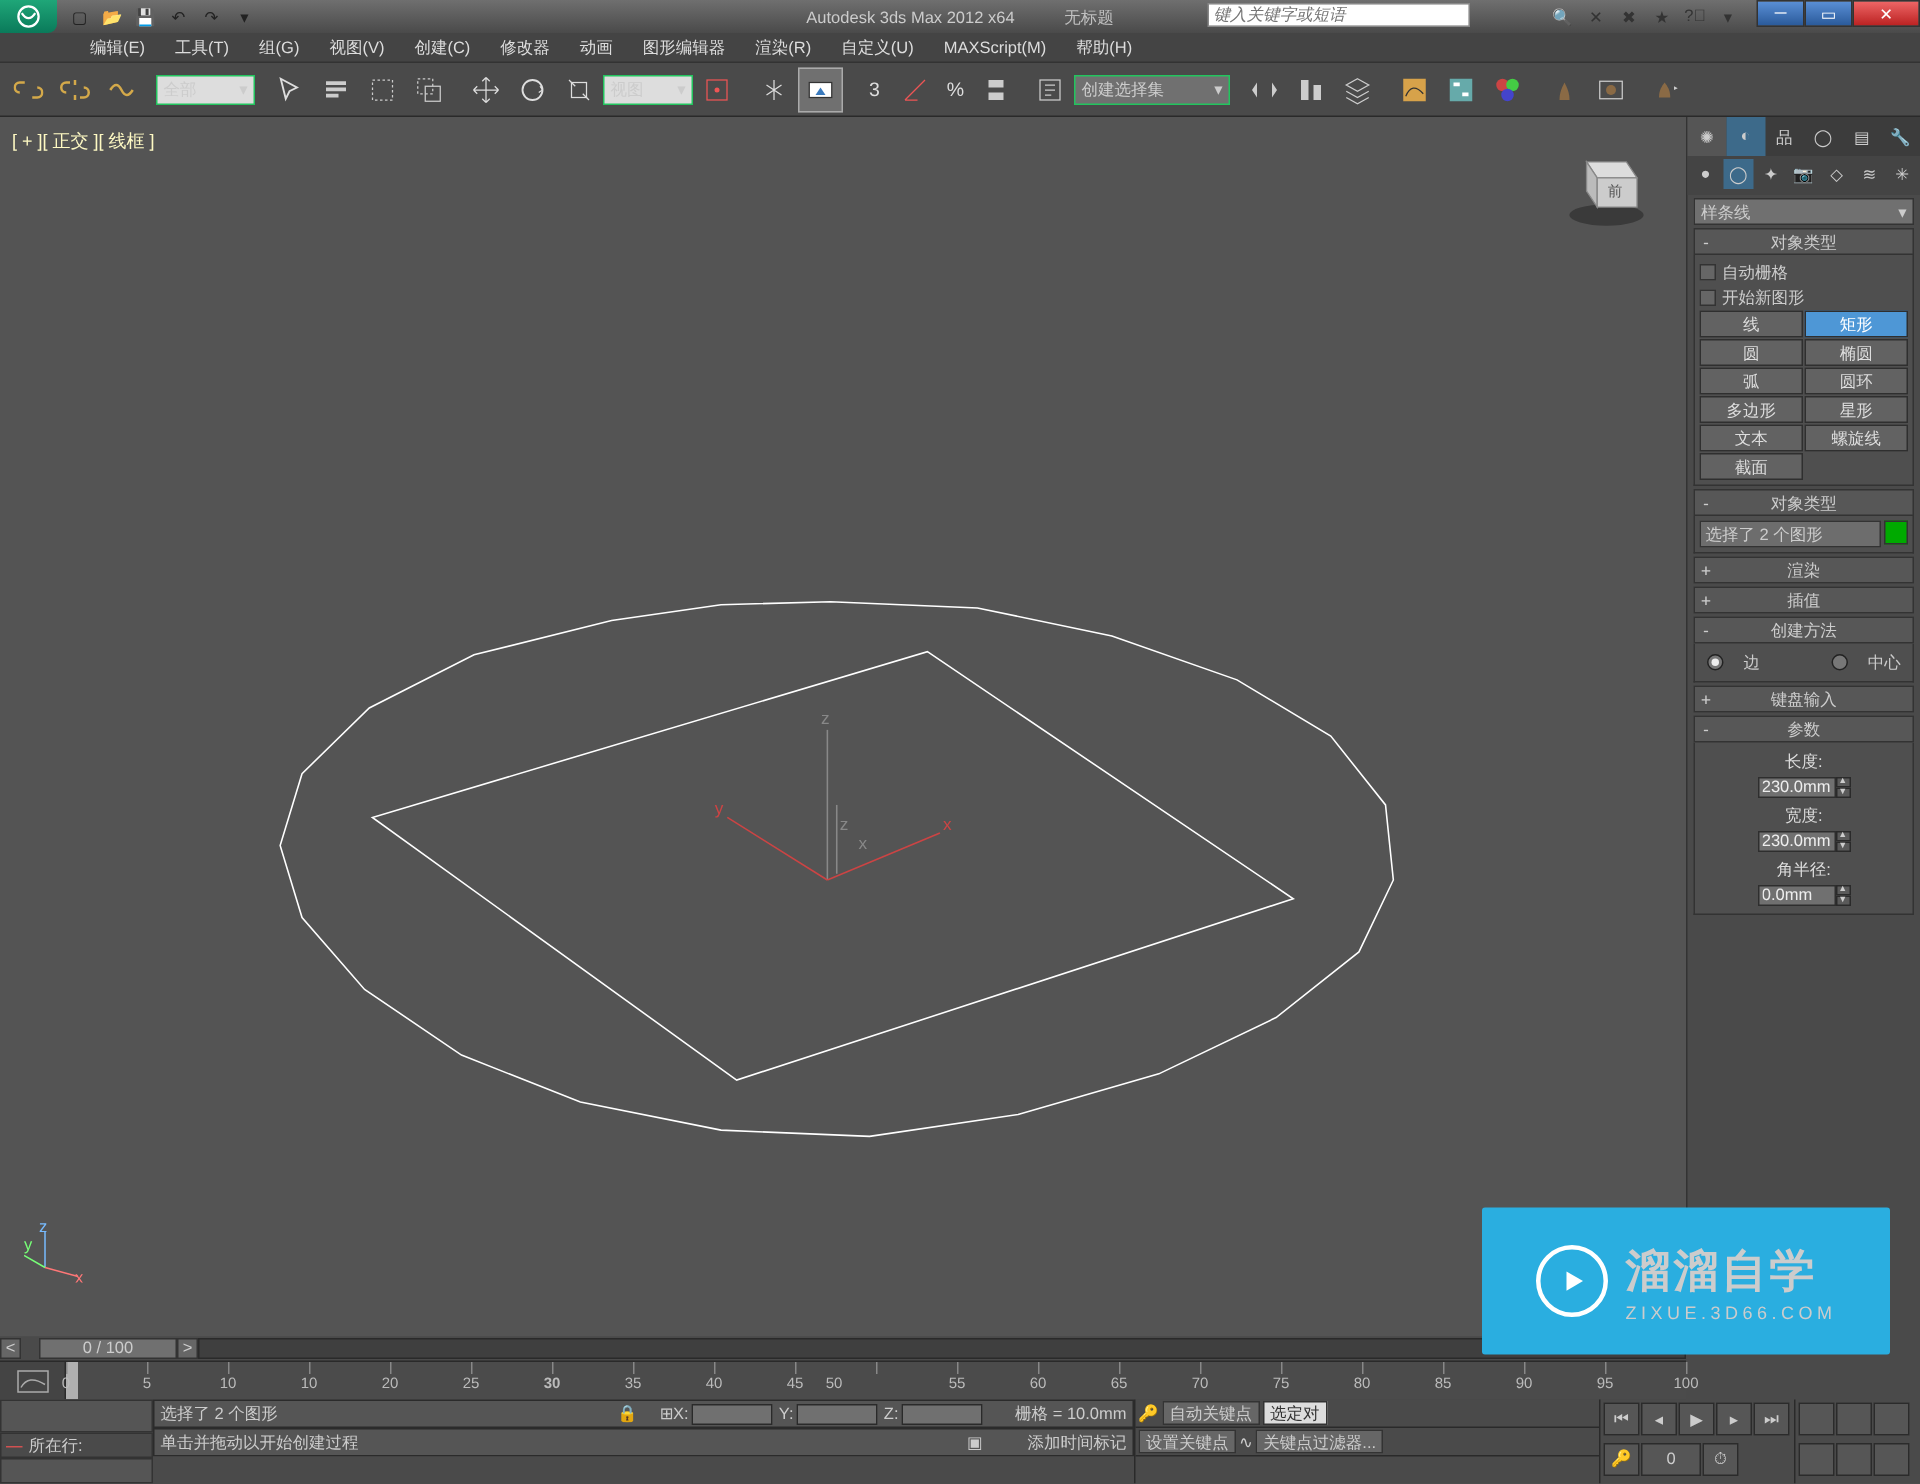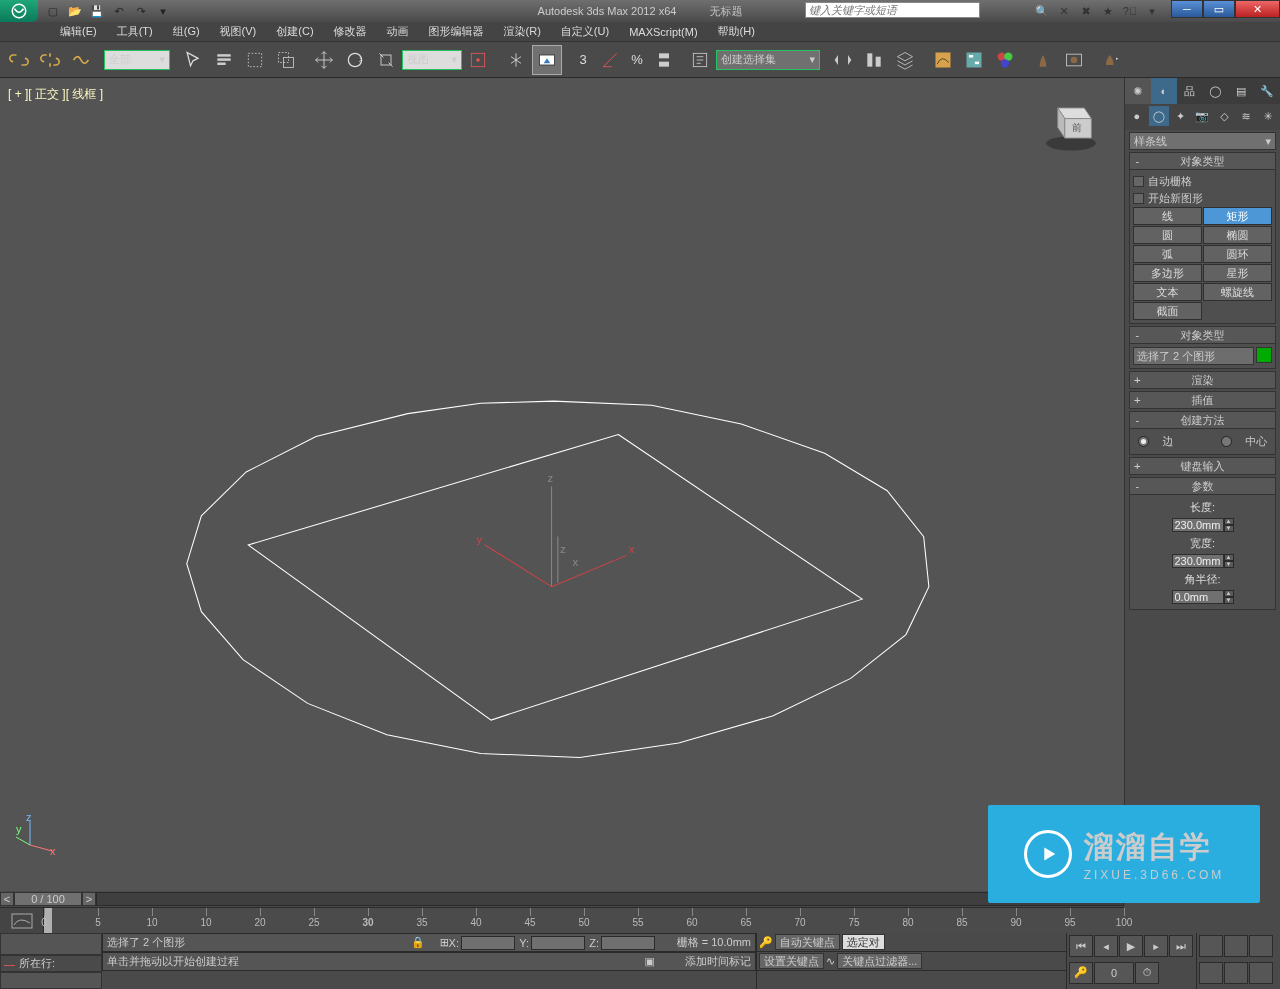--- a/index.html
+++ b/index.html
@@ -62,21 +62,21 @@
   .radio.sel::after{content:"";width:5px;height:5px;background:#eee;border-radius:50%;}
   .param-row { display:flex; align-items:center; justify-content:flex-end; gap:3px; padding:2px 0;flex-direction:column;}
   .param-row .lbl { color:#ddd; }
   .spinner { display:flex; }
   .spinner input { width:52px; height:14px; background:#707070; border:1px solid #2e2e2e; color:#eee; font-size:11px; text-align:left; padding:0 2px;}
   .spin-btns { display:flex; flex-direction:column; }
   .spin-btns span { width:10px;height:7px; background:#5a5a5a; border:1px solid #2a2a2a; font-size:6px; line-height:5px; text-align:center;}
   
   .timeslider { position:absolute; left:0; right:156px; bottom:82px; height:16px; background:#4a4a4a; display:flex; align-items:center; }
   .timeslider .sbtn { width:14px; height:14px; background:#666; border:1px solid #333; text-align:center; line-height:12px; }
-  .timeslider .thumb { height:14px; width:68px; background:#707070; border:1px solid #333; text-align:center; margin-left:0; }
+  .timeslider .thumb { height:14px; width:92px; background:#707070; border:1px solid #333; text-align:center; margin-left:12px; }
   .timeslider .track { flex:1; height:14px; background:#3f3f3f; border:1px solid #2a2a2a; }
   .trackbar { position:absolute; left:0; right:156px; bottom:56px; height:26px; background:#444; border-top:1px solid #2a2a2a; display:flex; }
   .trackbar .tbtn2 { width:44px; display:flex; align-items:center; justify-content:center; border-right:1px solid #2a2a2a;}
   .trackruler { flex:1; position:relative; background:#4b4b4b; }
   .trackruler .tick { position:absolute; top:0; height:8px; border-left:1px solid #888; }
   .trackruler .lbl { position:absolute; top:9px; color:#bbb; font-size:10px; transform:translateX(-50%); }
   .trackruler .handle { position:absolute; left:0; top:0; width:8px; height:100%; background:#b0b0b0;}
   .statusbar { position:absolute; left:0; right:0; bottom:0; height:56px; background:#4a4a4a; display:flex; }
   .status-left { width:102px; display:flex; flex-direction:column; }
   .status-left .row1 { height:22px; background:#555; border:1px solid #333;}
@@ -522,21 +522,21 @@
       <div class="lbl" style="left: 270px;">25</div>
       <div class="tick" style="left: 324px;"></div>
       <div class="lbl" style="left: 324px; font-weight: bold;">30</div>
       <div class="tick" style="left: 378px;"></div>
       <div class="lbl" style="left: 378px;">35</div>
       <div class="tick" style="left: 432px;"></div>
       <div class="lbl" style="left: 432px;">40</div>
       <div class="tick" style="left: 486px;"></div>
       <div class="lbl" style="left: 486px;">45</div>
       <div class="tick" style="left: 540px;"></div>
-      <div class="lbl" style="left: 540px;">50</div>
+      <div class="lbl" style="left: 512px;">50</div>
       <div class="tick" style="left: 594px;"></div>
       <div class="lbl" style="left: 594px;">55</div>
       <div class="tick" style="left: 648px;"></div>
       <div class="lbl" style="left: 648px;">60</div>
       <div class="tick" style="left: 702px;"></div>
       <div class="lbl" style="left: 702px;">65</div>
       <div class="tick" style="left: 756px;"></div>
       <div class="lbl" style="left: 756px;">70</div>
       <div class="tick" style="left: 810px;"></div>
       <div class="lbl" style="left: 810px;">75</div>

